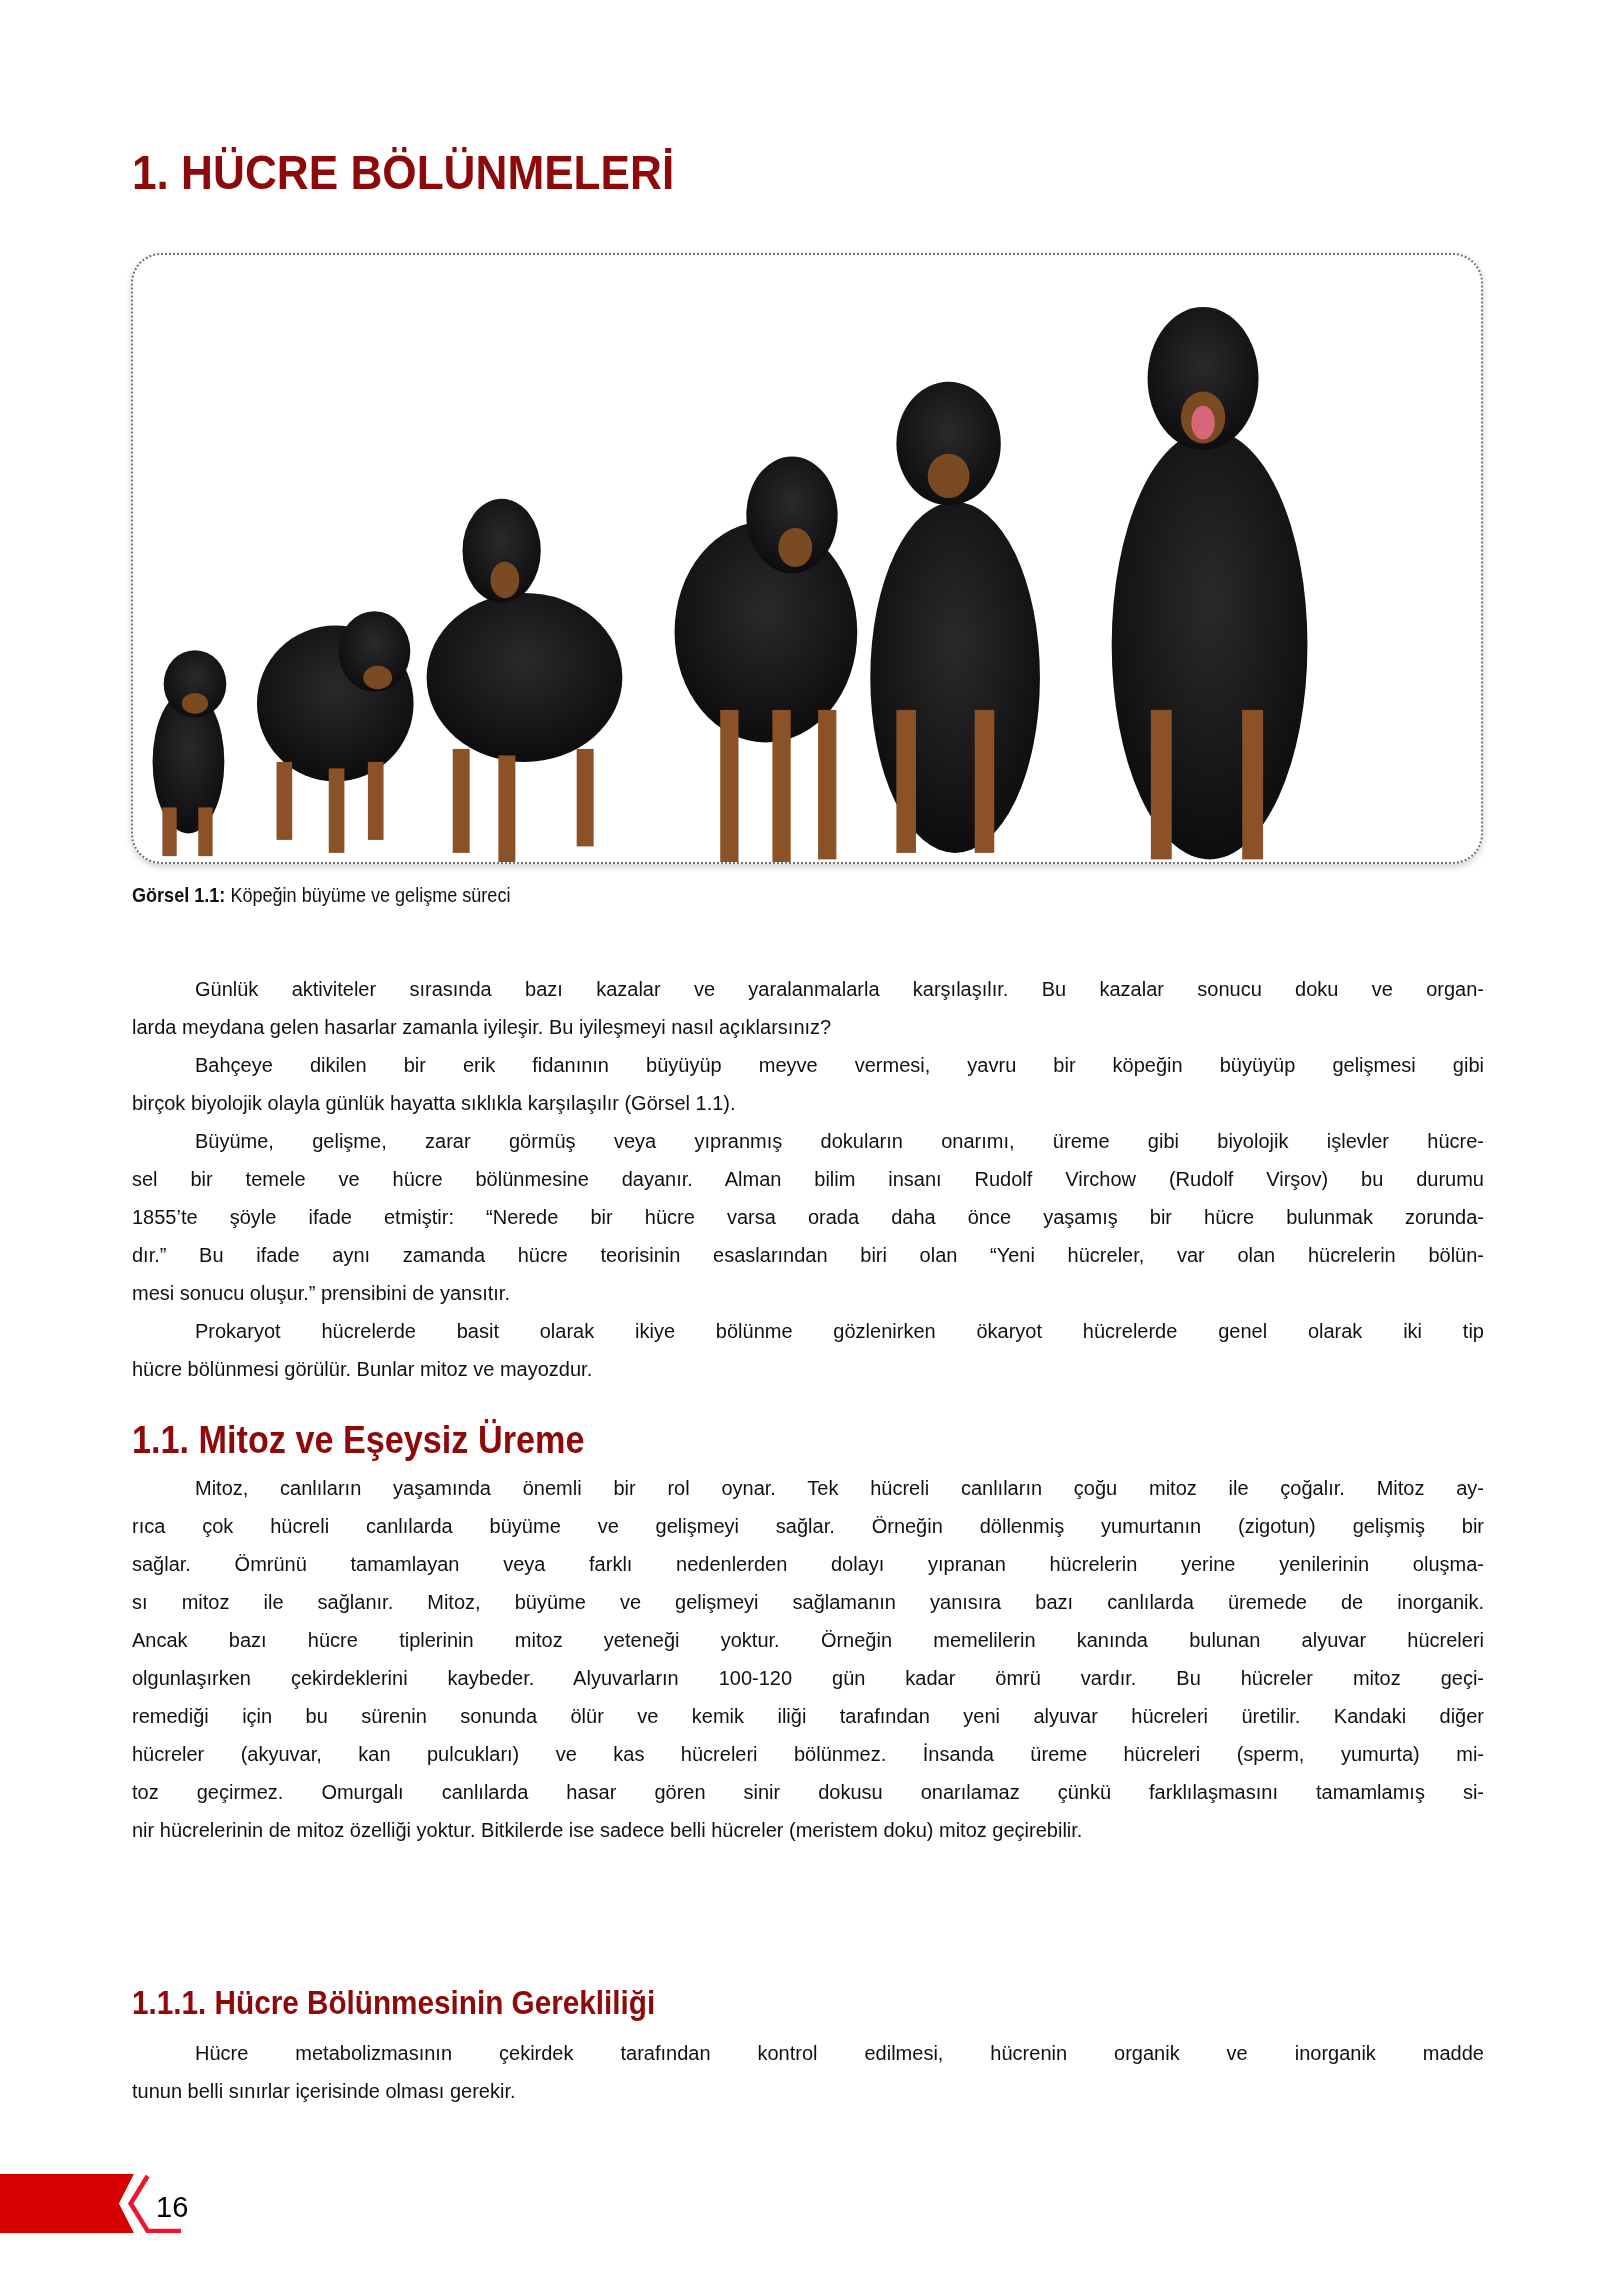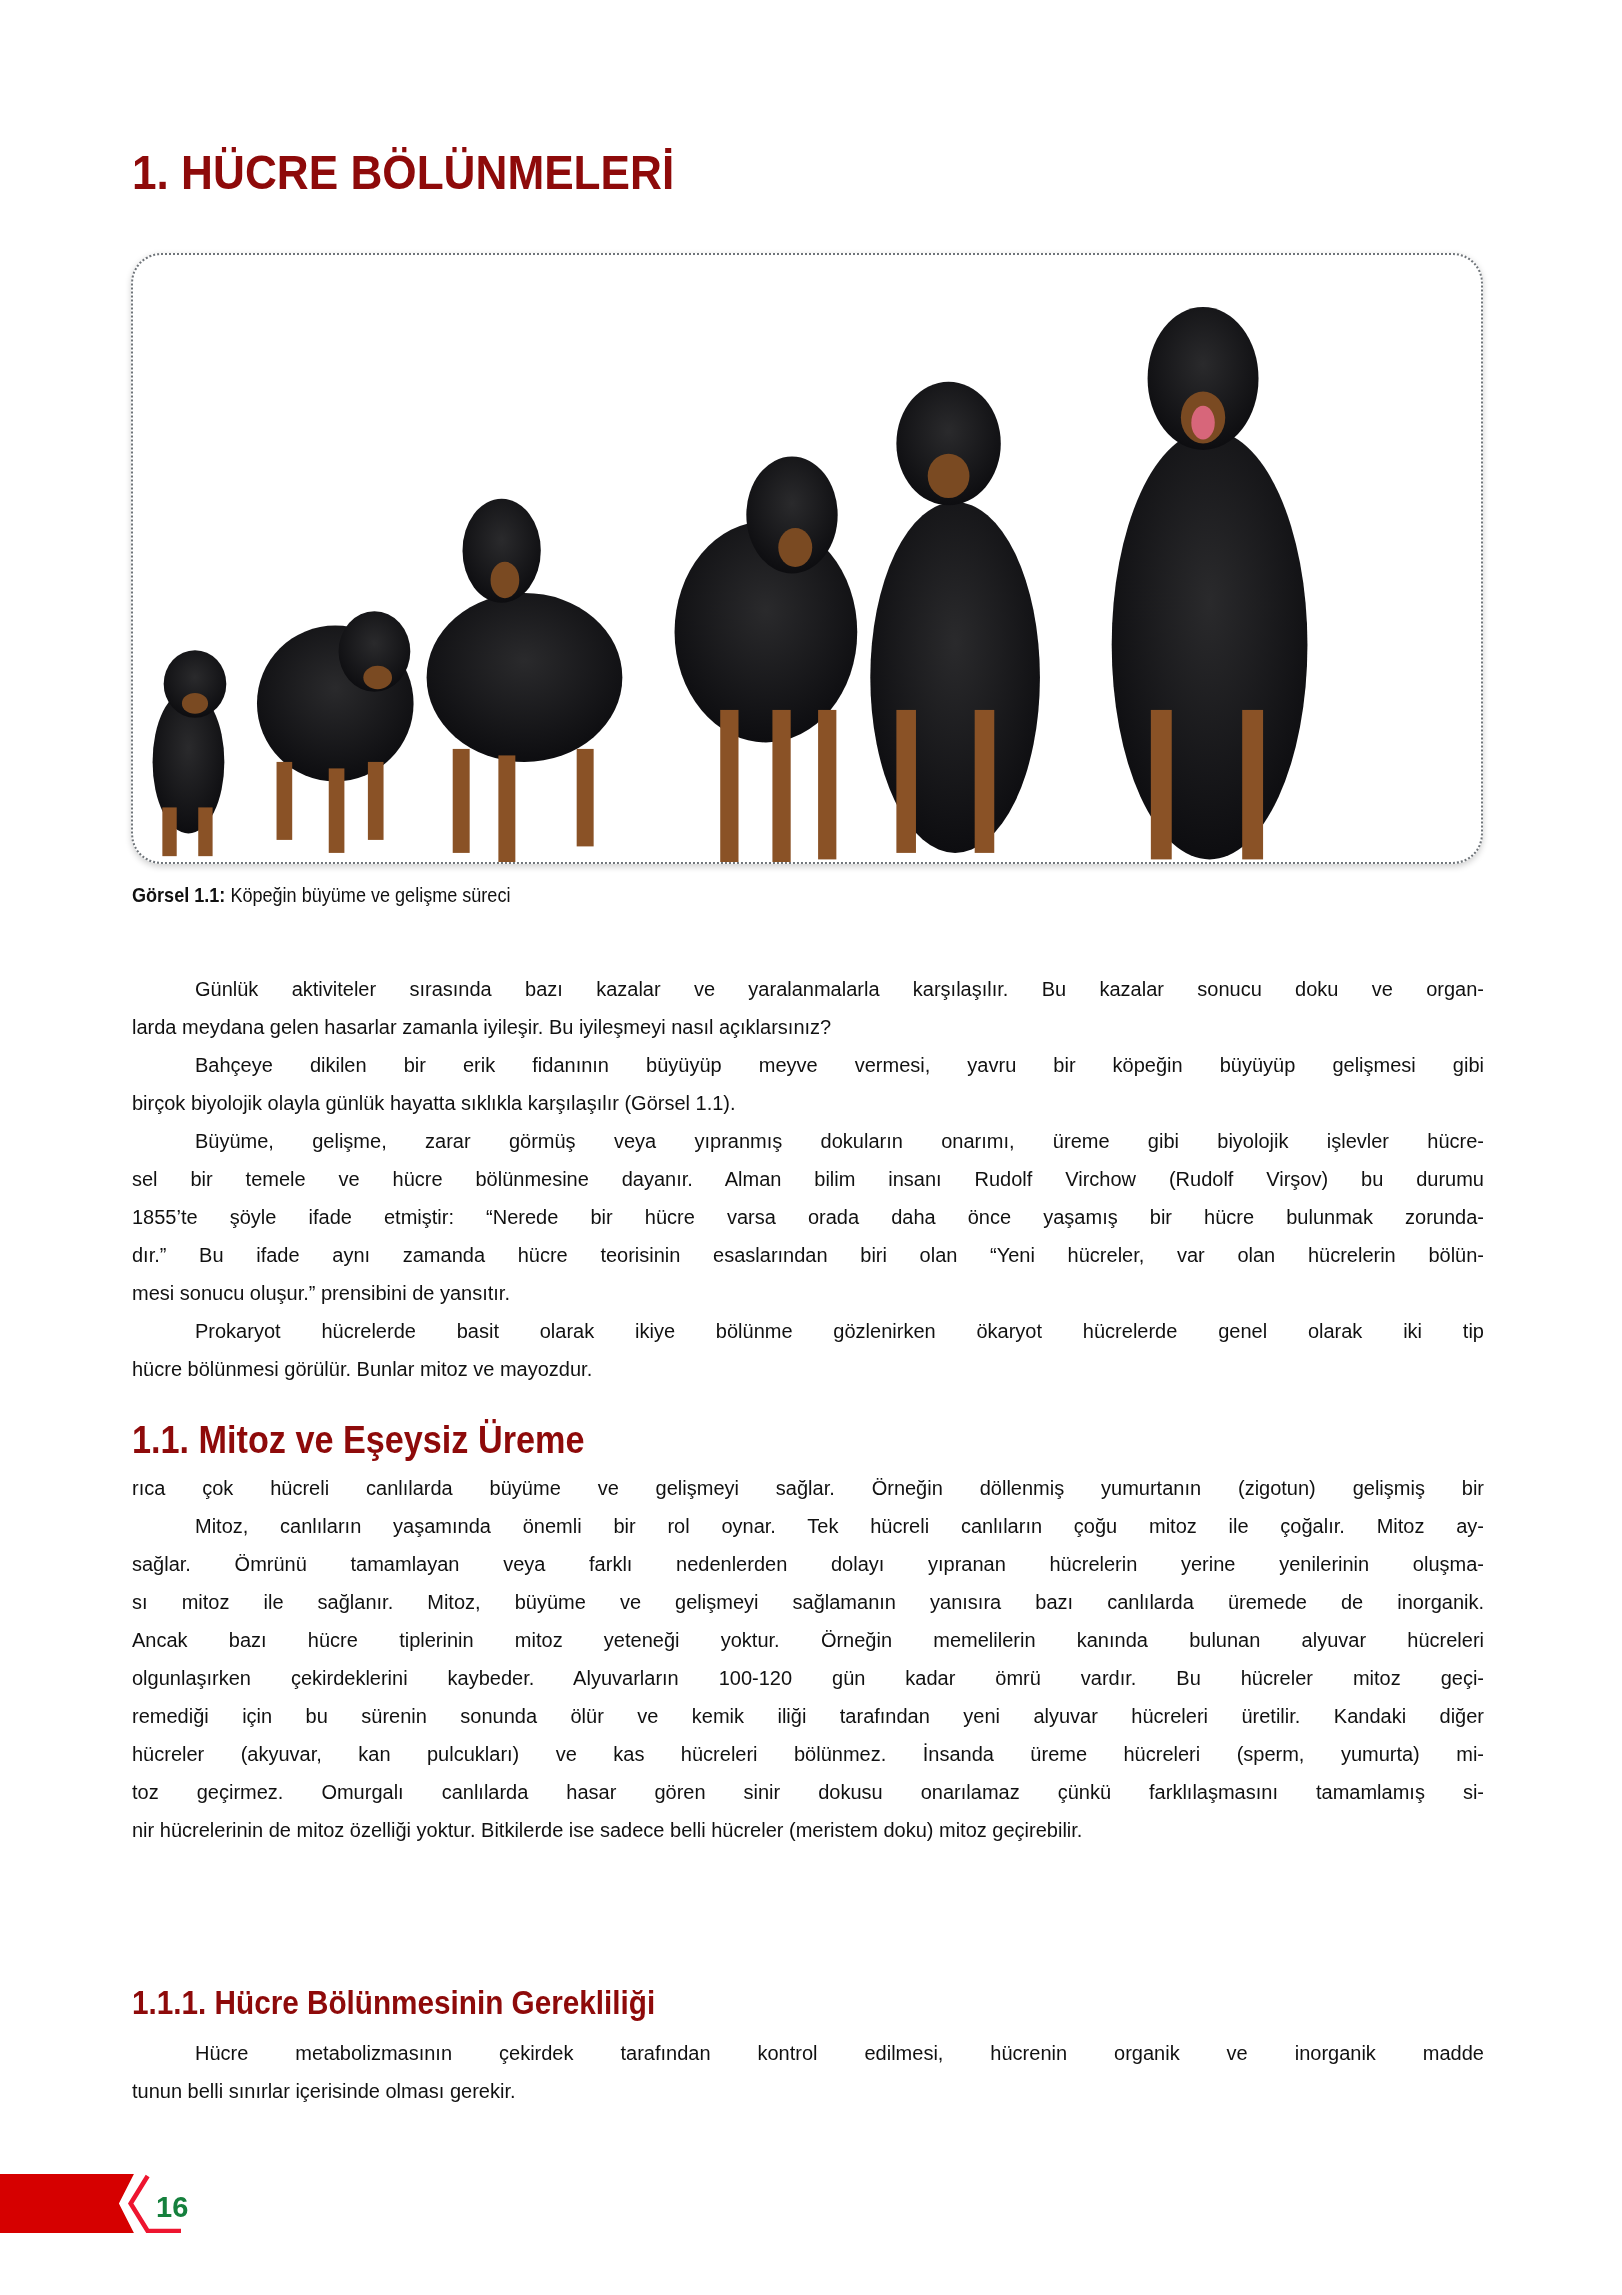--- a/index.html
+++ b/index.html
@@ -24,21 +24,21 @@
   .line { display: block; white-space: nowrap; text-align: justify; text-align-last: justify; height: 38px; overflow: hidden; }
   .line.last { text-align-last: left; }
   .line.ind { padding-left: 63px; }
 
   .h2 { position: absolute; left: 132px; margin: 0; font-weight: bold; color: #8e0a0a;
     font-size: 38px; transform: scaleX(0.9); transform-origin: left top; white-space: nowrap; }
   .h3 { position: absolute; left: 132px; margin: 0; font-weight: bold; color: #8e0a0a;
     font-size: 33px; transform: scaleX(0.9); transform-origin: left top; white-space: nowrap; }
 
   .footer-band { position: absolute; left: 0; top: 2174px; width: 135px; height: 59px; }
-  .page-number { position: absolute; left: 156px; top: 2191px; font-size: 29px; font-weight: bold; color: #15803d; }
+  .page-number { position: absolute; left: 156px; top: 2191px; font-size: 29px; font-weight: normal; color: #000000; }
 </style>
 </head>
 <body>
 
 <h1 class="page-title">1. HÜCRE BÖLÜNMELERİ</h1>
 
 <div class="figure-frame">
   <svg class="dogs" viewBox="0 0 2066 934" preserveAspectRatio="none">
     <defs>
       <radialGradient id="fur" cx="50%" cy="40%" r="60%">
@@ -115,22 +115,22 @@
   <span class="line">1855’te şöyle ifade etmiştir: “Nerede bir hücre varsa orada daha önce yaşamış bir hücre bulunmak zorunda-</span>
   <span class="line">dır.” Bu ifade aynı zamanda hücre teorisinin esaslarından biri olan “Yeni hücreler, var olan hücrelerin bölün-</span>
   <span class="line last">mesi sonucu oluşur.” prensibini de yansıtır.</span>
   <span class="line ind">Prokaryot hücrelerde basit olarak ikiye bölünme gözlenirken ökaryot hücrelerde genel olarak iki tip</span>
   <span class="line last">hücre bölünmesi görülür. Bunlar mitoz ve mayozdur.</span>
 </div>
 
 <h2 class="h2" style="top:1419px;">1.1. Mitoz ve Eşeysiz Üreme</h2>
 
 <div class="text-block" style="top:1469px;">
+  <span class="line ind">Mitoz, canlıların yaşamında önemli bir rol oynar. Tek hücreli canlıların çoğu mitoz ile çoğalır. Mitoz ay-</span>
   <span class="line">rıca çok hücreli canlılarda büyüme ve gelişmeyi sağlar. Örneğin döllenmiş yumurtanın (zigotun) gelişmiş bir</span>
-  <span class="line ind">Mitoz, canlıların yaşamında önemli bir rol oynar. Tek hücreli canlıların çoğu mitoz ile çoğalır. Mitoz ay-</span>
   <span class="line">sağlar. Ömrünü tamamlayan veya farklı nedenlerden dolayı yıpranan hücrelerin yerine yenilerinin oluşma-</span>
   <span class="line">sı mitoz ile sağlanır. Mitoz, büyüme ve gelişmeyi sağlamanın yanısıra bazı canlılarda üremede de inorganik.</span>
   <span class="line">Ancak bazı hücre tiplerinin mitoz yeteneği yoktur. Örneğin memelilerin kanında bulunan alyuvar hücreleri</span>
   <span class="line">olgunlaşırken çekirdeklerini kaybeder. Alyuvarların 100-120 gün kadar ömrü vardır. Bu hücreler mitoz geçi-</span>
   <span class="line">remediği için bu sürenin sonunda ölür ve kemik iliği tarafından yeni alyuvar hücreleri üretilir. Kandaki diğer</span>
   <span class="line">hücreler (akyuvar, kan pulcukları) ve kas hücreleri bölünmez. İnsanda üreme hücreleri (sperm, yumurta) mi-</span>
   <span class="line">toz geçirmez. Omurgalı canlılarda hasar gören sinir dokusu onarılamaz çünkü farklılaşmasını tamamlamış si-</span>
   <span class="line last">nir hücrelerinin de mitoz özelliği yoktur. Bitkilerde ise sadece belli hücreler (meristem doku) mitoz geçirebilir.</span>
 </div>
 

